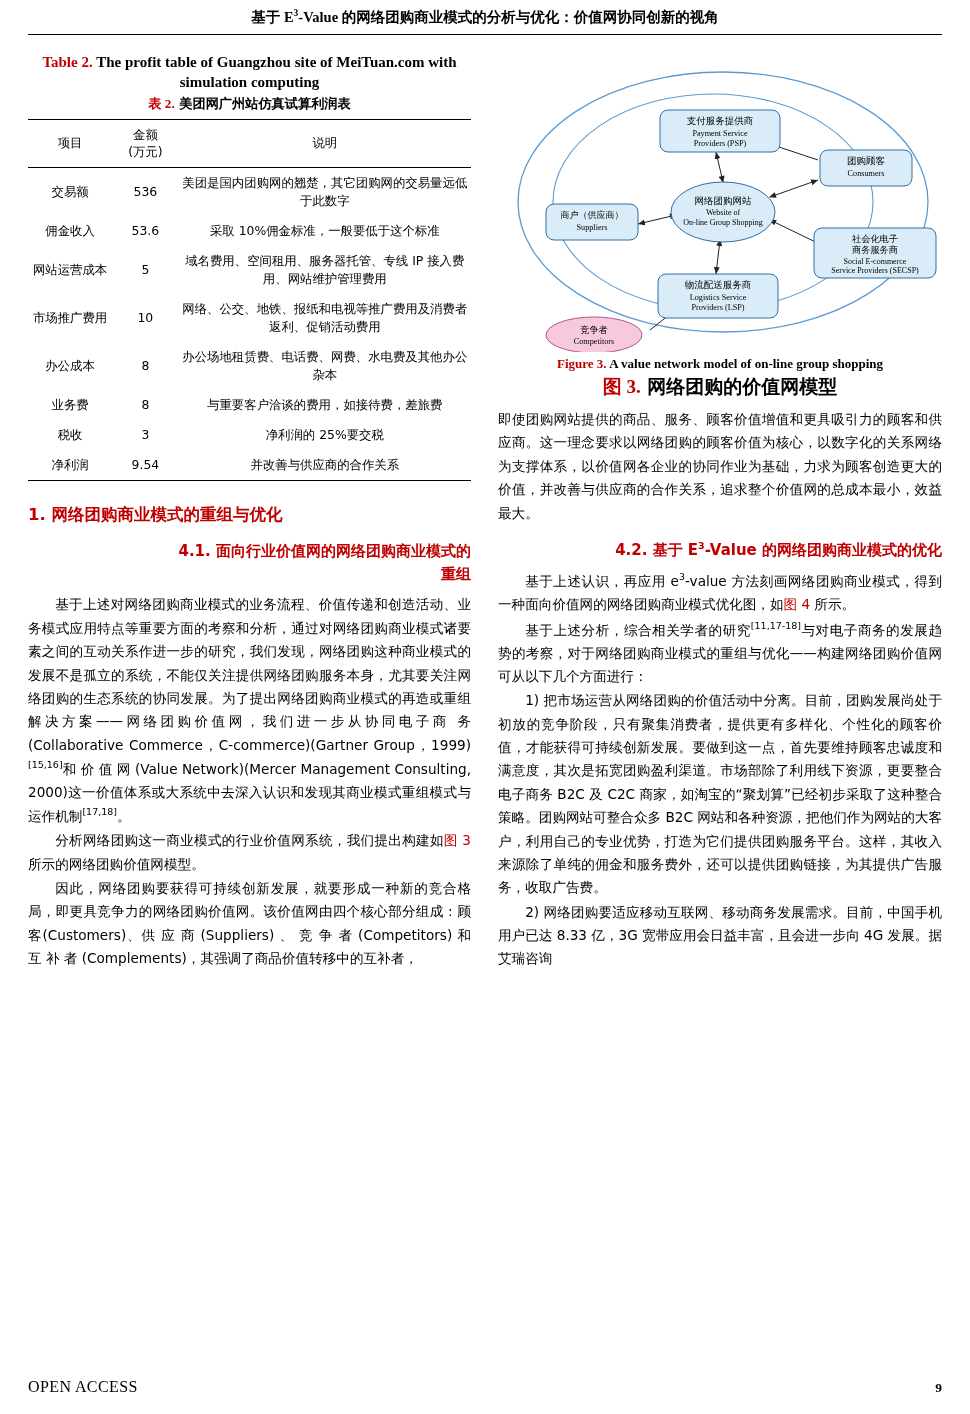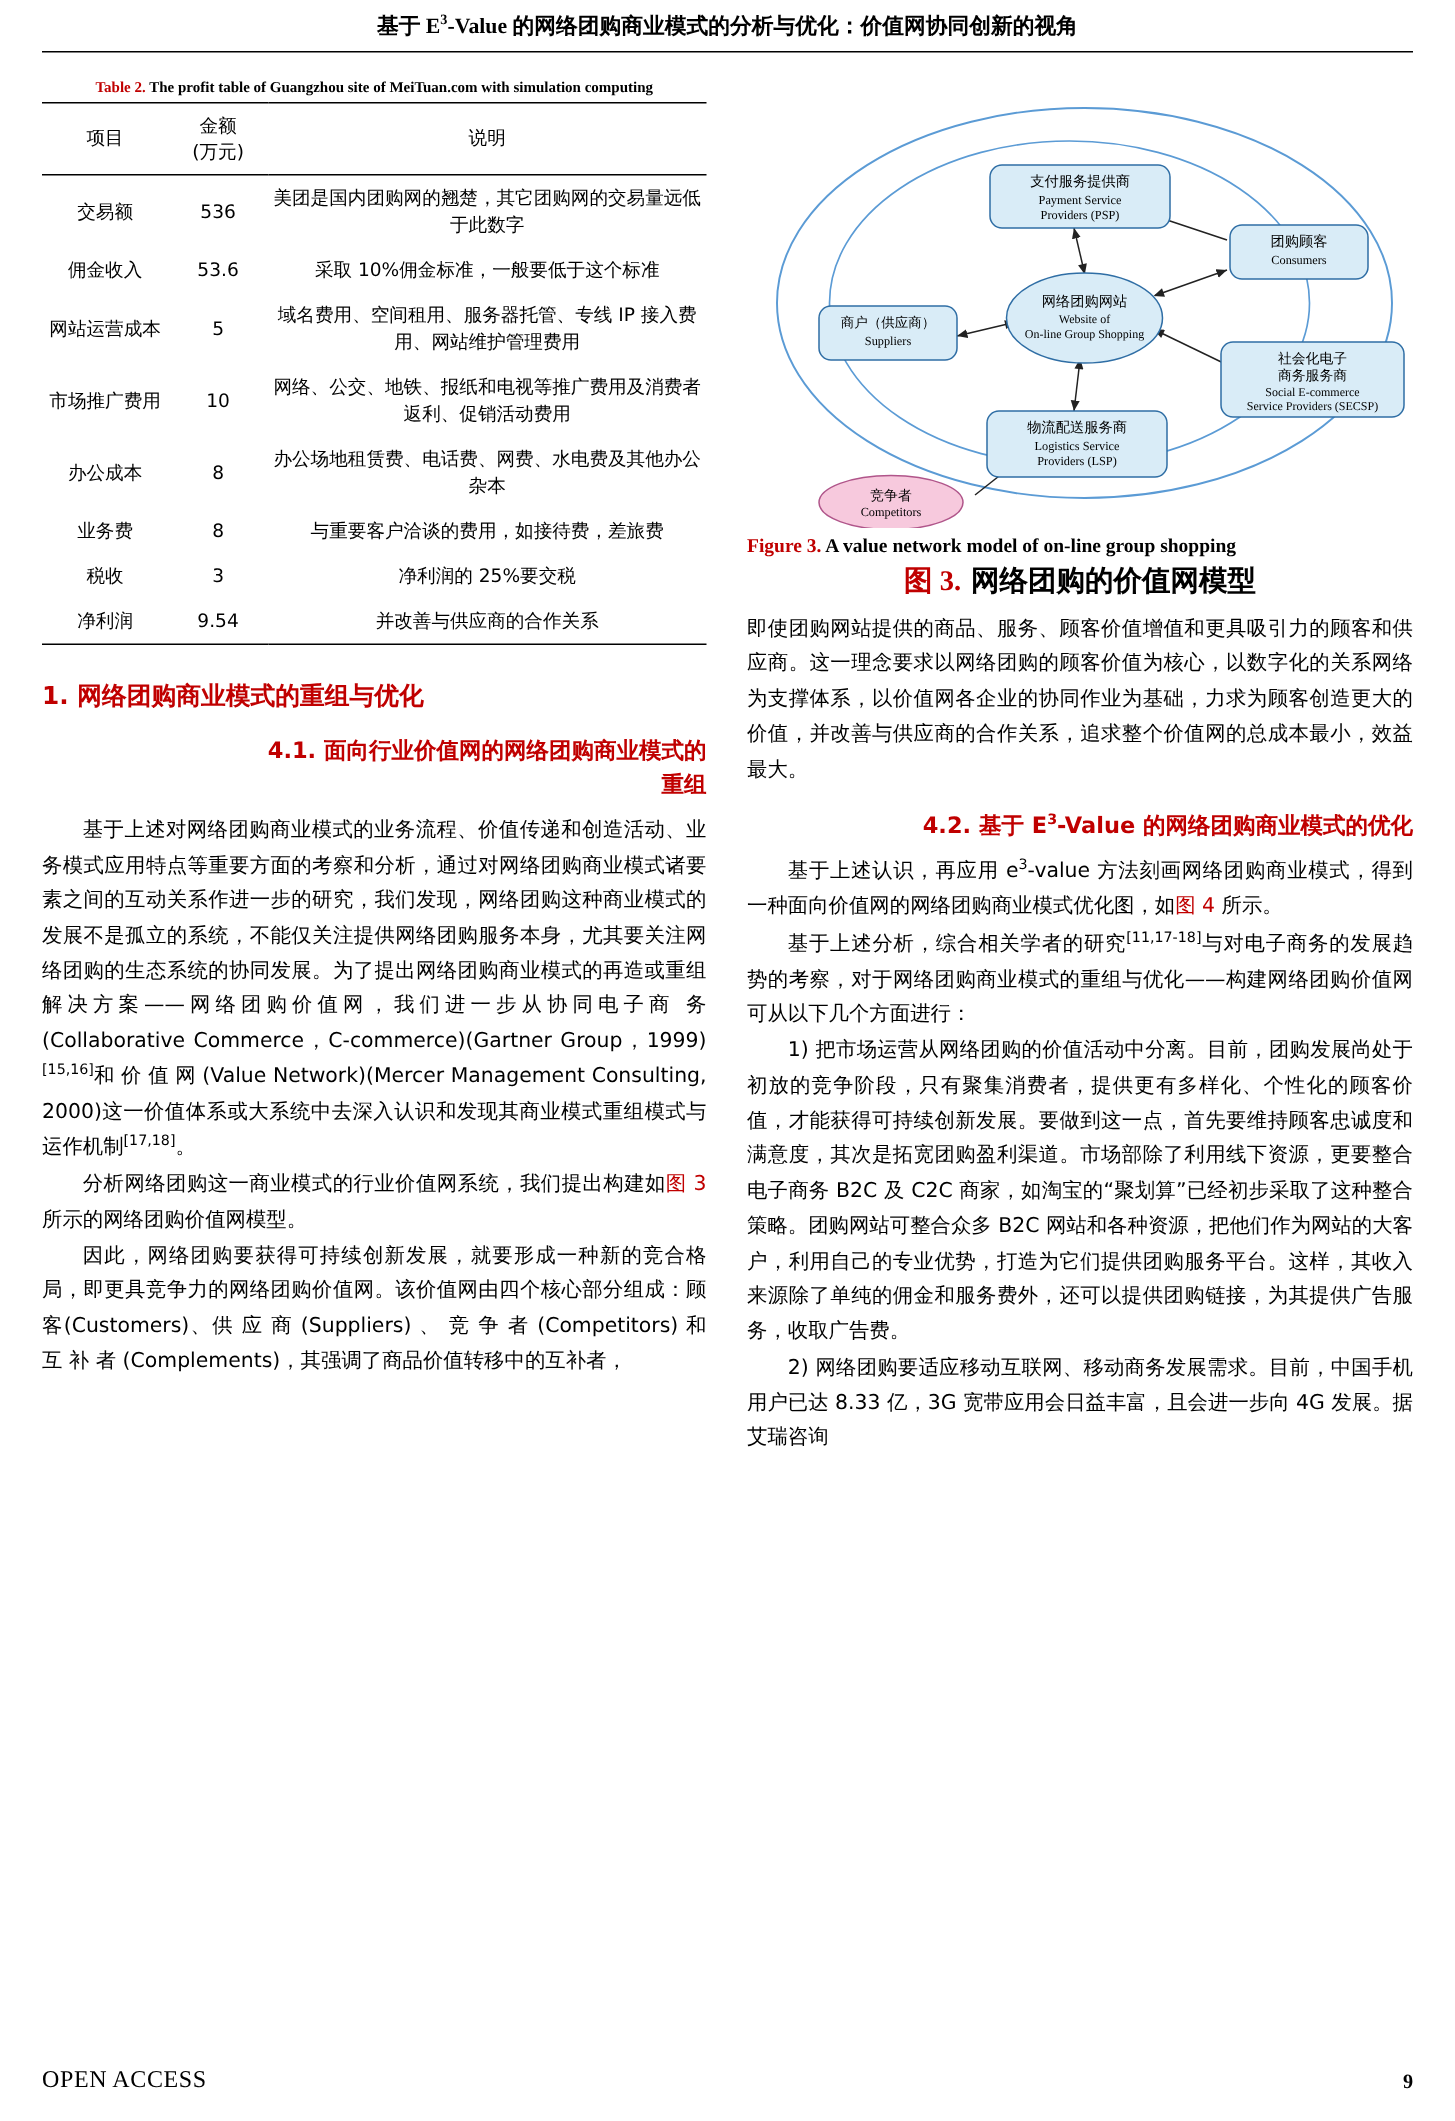--- a/index.html
+++ b/index.html
@@ -33,21 +33,21 @@
   }
   .col-left {
     position:absolute; left:28px; top:52px; width:443px;
   }
   .col-right {
     position:absolute; left:498px; top:52px; width:444px;
   }
 
   
   .tbl-cap {
-    font-size:10px; font-weight:bold; text-align:center; line-height:1.35;
+    font-size:15px; font-weight:bold; text-align:center; line-height:1.35;
     margin-bottom:2px;
   }
   .tbl-cap .lbl { color:#c00000; }
   .tbl-cap-cn { font-size:13.2px; font-weight:bold; text-align:center;
     font-family:"DejaVu Sans", sans-serif; margin-bottom:6px; }
   .tbl-cap-cn .lbl { color:#c00000; font-family:"Liberation Serif", serif; }
 
   table.profit {
     width:100%; border-collapse:collapse;
     font-family:"DejaVu Sans", sans-serif;
@@ -81,21 +81,21 @@
     font-size:13.6px; line-height:1.72; margin:0 0 1px 0;
     text-align:justify; text-justify:inter-ideograph;
     text-indent:2em;
   }
   p.body.noind { text-indent:0; }
   sup { font-size:9.5px; vertical-align:super; }
 
   
   .fig-box { position:relative; width:444px; height:300px; }
   .fig-cap {
-    font-size:13px; font-weight:bold; text-align:left; margin-top:4px;
+    font-size:13px; font-weight:bold; text-align:center; margin-top:4px;
   }
   .fig-cap .lbl { color:#c00000; }
   .fig-cap-cn { font-size:19px; font-weight:bold; text-align:center;
     font-family:"DejaVu Sans", sans-serif; margin-top:2px; margin-bottom:8px;}
   .fig-cap-cn .lbl { color:#c00000; font-family:"Liberation Serif", serif; }
   .figref { color:#c00000; }
 </style>
 </head>
 <body>
 
@@ -104,20 +104,24 @@
   <div class="runninghead">
     <span>基于 E</span><sup>3</sup><span>-Value 的网络团购商业模式的分析与优化：价值网协同创新的视角</span>
   </div>
   <div class="headrule"></div>
 
   <div class="col-left">
 
     <div class="tbl-cap">
       <span class="lbl">Table 2.</span>
       <span>The profit table of Guangzhou site of MeiTuan.com with simulation computing</span>
+    </div>
+    <div class="tbl-cap-cn">
+      <span class="lbl">表 2.</span>
+      <span>美团网广州站仿真试算利润表</span>
     </div>
 
     <table class="profit">
       <thead>
         <tr>
           <th class="c-item">项目</th>
           <th class="c-amt">
             <div>金额</div>
             <div>(万元)</div>
           </th>

